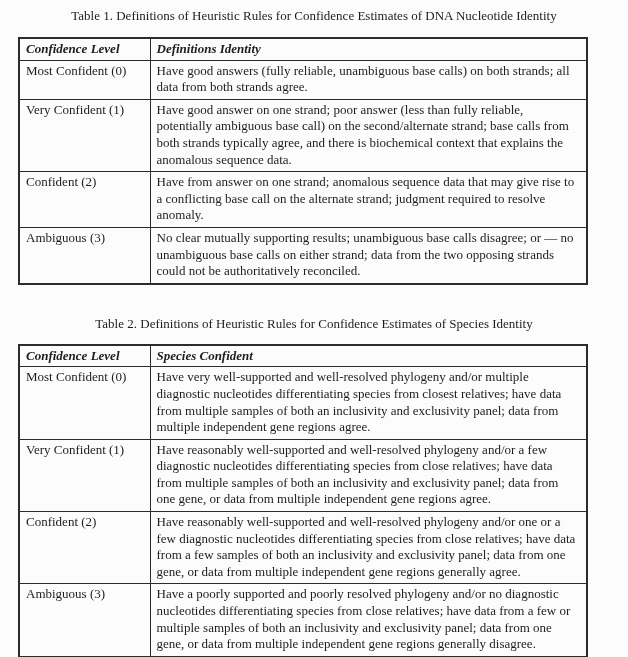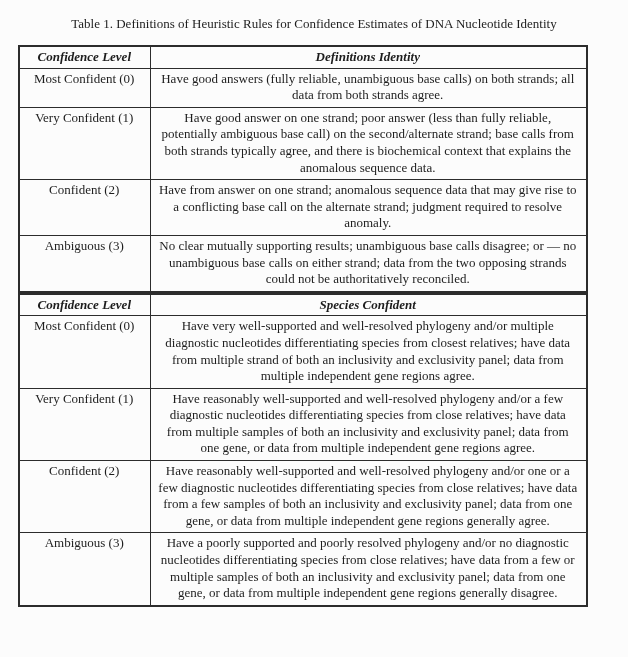--- a/index.html
+++ b/index.html
@@ -11,21 +11,21 @@
     height: 657px;
     background: #fcfcfc;
     color: #1d1d1d;
     font-family: "Liberation Serif", serif;
     overflow: hidden;
   }
   .page {
     width: 628px;
     height: 657px;
     box-sizing: border-box;
-    padding-top: 15px;
+    padding-top: 7px;
   }
   .caption {
     text-align: center;
     font-size: 13px;
     line-height: 17px;
     margin: 0 10px 13px 10px;
     white-space: nowrap;
   }
   .caption--second {
     margin-top: 30px;
@@ -35,21 +35,21 @@
     border-collapse: collapse;
     table-layout: fixed;
     width: 570px;
     margin-left: 18px;
     border: 2px solid #2c2c2c;
   }
   table.def-table th,
   table.def-table td {
     border: 1px solid #2c2c2c;
     vertical-align: top;
-    text-align: center;
+    text-align: left;
     padding: 2px 7px 3px 6px;
     font-size: 13px;
     line-height: 16.6px;
   }
   table.def-table th {
     font-weight: bold;
     font-style: italic;
     padding-top: 2px;
     padding-bottom: 2px;
   }
@@ -88,36 +88,37 @@
         <td>Confident (2)</td>
         <td>Have from answer on one strand; anomalous sequence data that may give rise to a conflicting base call on the alternate strand; judgment required to resolve anomaly.</td>
       </tr>
       <tr>
         <td>Ambiguous (3)</td>
         <td>No clear mutually supporting results; unambiguous base calls disagree; or — no unambiguous base calls on either strand; data from the two opposing strands could not be authoritatively reconciled.</td>
       </tr>
     </tbody>
   </table>
 
+  <div class="caption caption--second">Table 2. Definitions of Heuristic Rules for Confidence Estimates of Species Identity</div>
 
   <table class="def-table">
     <colgroup>
       <col class="col-level">
       <col>
     </colgroup>
     <thead>
       <tr>
         <th>Confidence Level</th>
         <th>Species Confident</th>
       </tr>
     </thead>
     <tbody>
       <tr>
         <td>Most Confident (0)</td>
-        <td>Have very well-supported and well-resolved phylogeny and/or multiple diagnostic nucleotides differentiating species from closest relatives; have data from multiple strand of both an inclusivity and exclusivity panel; data from multiple independent gene regions agree.</td>
+        <td>Have very well-supported and well-resolved phylogeny and/or multiple diagnostic nucleotides differentiating species from closest relatives; have data from multiple samples of both an inclusivity and exclusivity panel; data from multiple independent gene regions agree.</td>
       </tr>
       <tr>
         <td>Very Confident (1)</td>
         <td>Have reasonably well-supported and well-resolved phylogeny and/or a few diagnostic nucleotides differentiating species from close relatives; have data from multiple samples of both an inclusivity and exclusivity panel; data from one gene, or data from multiple independent gene regions agree.</td>
       </tr>
       <tr>
         <td>Confident (2)</td>
         <td>Have reasonably well-supported and well-resolved phylogeny and/or one or a few diagnostic nucleotides differentiating species from close relatives; have data from a few samples of both an inclusivity and exclusivity panel; data from one gene, or data from multiple independent gene regions generally agree.</td>
       </tr>
       <tr>

